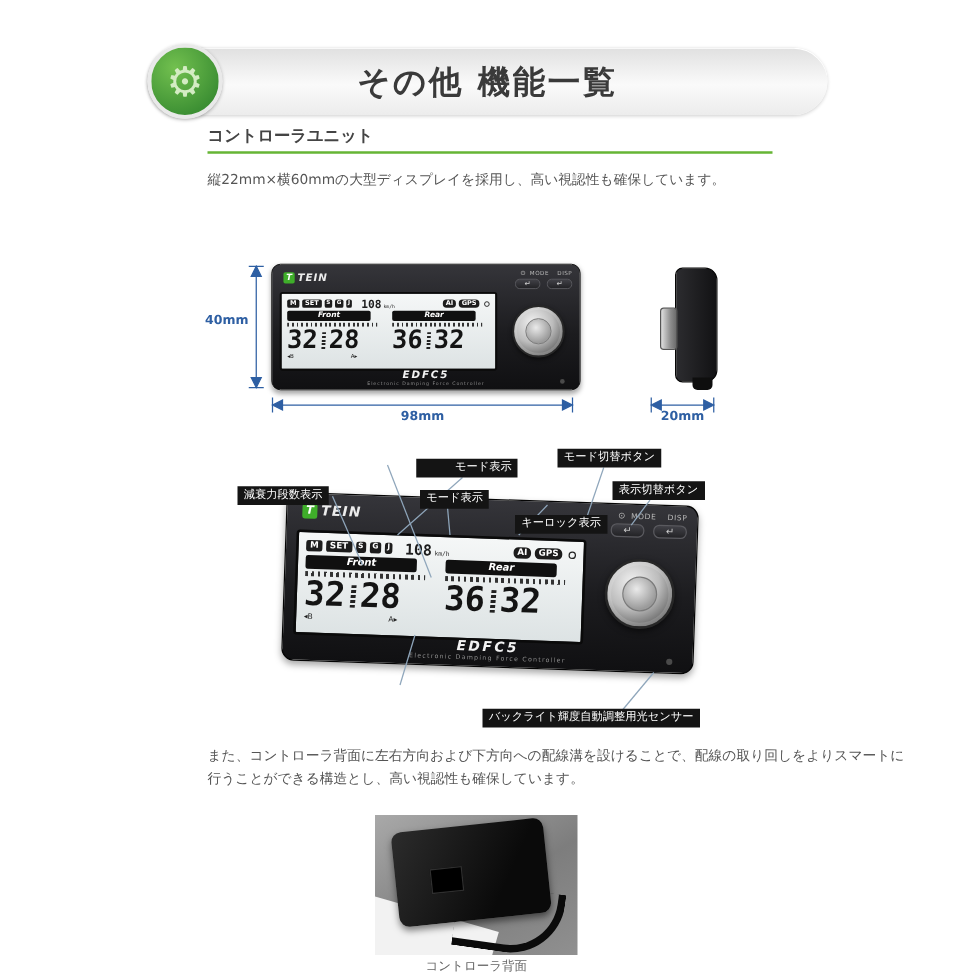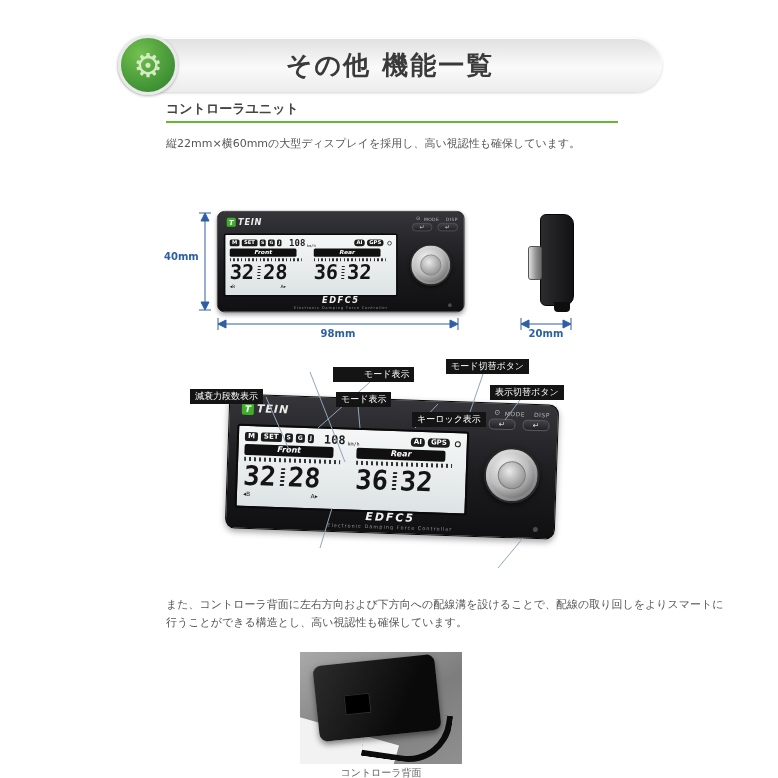--- a/index.html
+++ b/index.html
@@ -337,20 +337,21 @@
       <line x1="348" y1="218" x2="373" y2="188"></line>
     </g>
   </svg>
 
   <div class="ann dark" style="left:333px; top:367px;padding-left:31px;">モード表示</div>
   <div class="ann dark" style="left:446px; top:359px;">モード切替ボタン</div>
   <div class="ann dark" style="left:190px; top:389px;">減衰力段数表示</div>
   <div class="ann dark" style="left:336px; top:392px;">モード表示</div>
   <div class="ann dark" style="left:412px; top:412px;">キーロック表示</div>
   <div class="ann dark" style="left:490px; top:385px;">表示切替ボタン</div>
+  <div class="ann dark" style="left:386px; top:567px;">バックライト輝度自動調整用光センサー</div>
 
   <div class="outro">また、コントローラ背面に左右方向および下方向への配線溝を設けることで、配線の取り回しをよりスマートに行うことができる構造とし、高い視認性も確保しています。</div>
 
   <div class="rear-photo">
     <div class="rear-white"></div>
     <div class="rear-cable"></div>
     <div class="rear-device">
       <div class="rear-port"></div>
     </div>
   </div>

